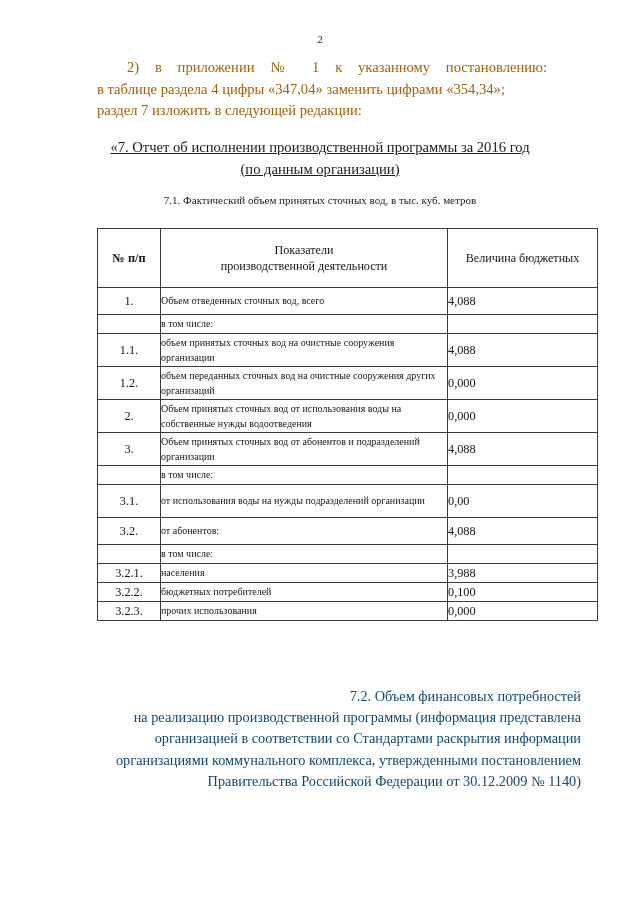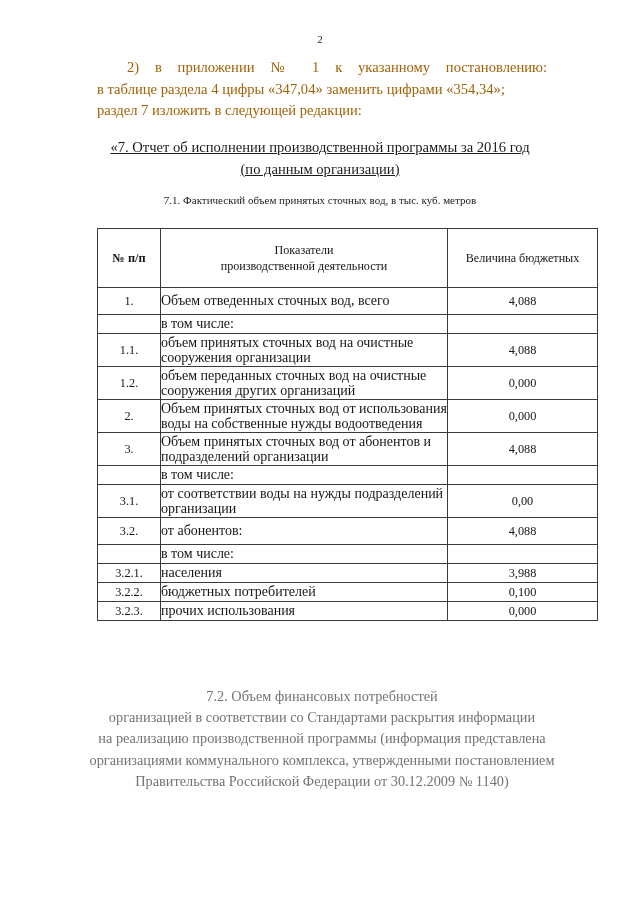--- a/index.html
+++ b/index.html
@@ -113,42 +113,41 @@
   td.num {
     text-align: center;
     font-size: 12.3px;
     line-height: 15px;
     padding: 2px 2px;
   }
   td.name {
     text-align: left;
     padding: 3px 4px 3px 7px;
     line-height: 15.5px;
-    font-size: 14px;
+    font-size: 10px;
     margin-left: 15px;
   }
   td.val {
-    text-align: center;
     font-size: 12.3px;
     padding: 2px 4px;
   }
   tr.r-tall td { height: 32px; }
   tr.r-mid  td { height: 26px; }
   tr.r-slim td { height: 18px; }
 
   
   .footer-block {
     position: absolute;
     top: 686px;
-    left: 57px;
+    left: 51px;
     width: 530px;
-    text-align: center;
+    text-align: right;
     font-size: 14.3px;
     line-height: 21.2px;
-    color: #737373;
+    color: #0c4a6e;
   }
 </style>
 </head>
 <body>
 
 <div class="page">
 
   <div class="page-number">2</div>
 
   <div class="intro">
@@ -212,21 +211,21 @@
             <td class="name">Объем принятых сточных вод от абонентов и подразделений организации</td>
             <td class="val">4,088</td>
           </tr>
           <tr class="r-slim">
             <td class="num"></td>
             <td class="name">в том числе:</td>
             <td class="val"></td>
           </tr>
           <tr class="r-tall">
             <td class="num">3.1.</td>
-            <td class="name">от соответствии воды на нужды подразделений организации</td>
+            <td class="name">от использования воды на нужды подразделений организации</td>
             <td class="val">0,00</td>
           </tr>
           <tr class="r-mid">
             <td class="num">3.2.</td>
             <td class="name">от абонентов:</td>
             <td class="val">4,088</td>
           </tr>
           <tr class="r-slim">
             <td class="num"></td>
             <td class="name">в том числе:</td>
@@ -246,19 +245,19 @@
             <td class="num">3.2.3.</td>
             <td class="name">прочих использования</td>
             <td class="val">0,000</td>
           </tr>
         </tbody>
     </table>
   </div>
 
   <div class="footer-block">
     <div>7.2. Объем финансовых потребностей</div>
+    <div>на реализацию производственной программы (информация представлена</div>
     <div>организацией в соответствии со Стандартами раскрытия информации</div>
-    <div>на реализацию производственной программы (информация представлена</div>
     <div>организациями коммунального комплекса, утвержденными постановлением</div>
     <div>Правительства Российской Федерации от 30.12.2009 № 1140)</div>
   </div>
 
 </div>
 
 </body></html>

